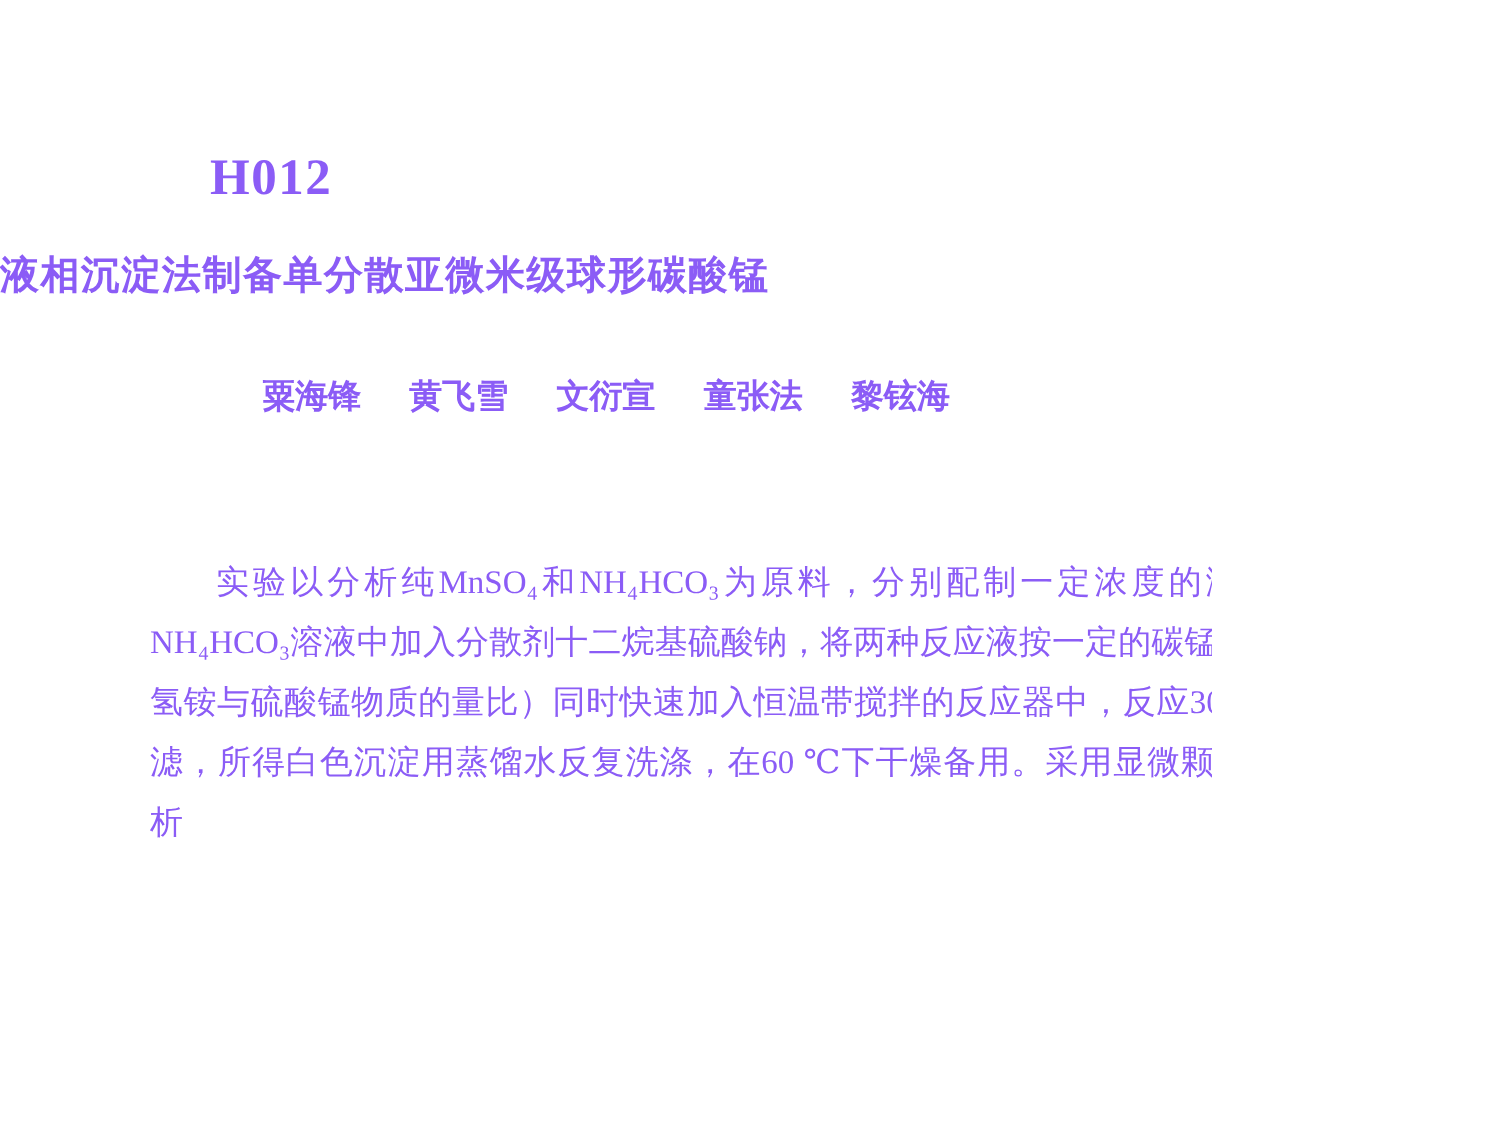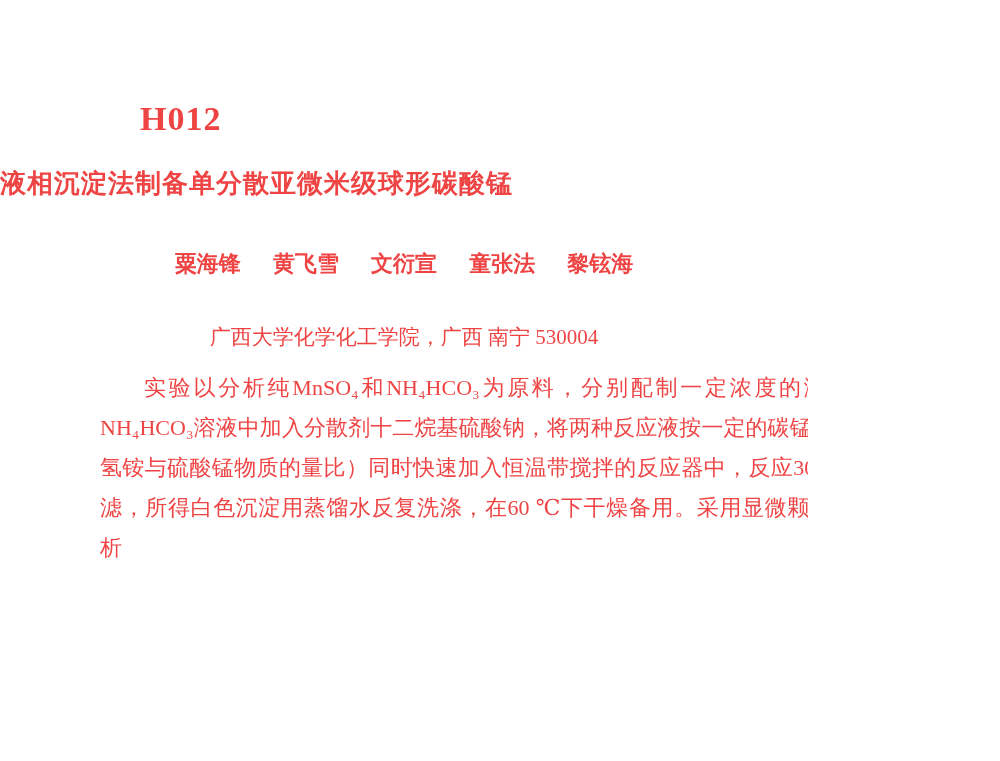--- a/index.html
+++ b/index.html
@@ -5,21 +5,21 @@
   html, body {
     margin: 0;
     padding: 0;
     background: #ffffff;
   }
   .page {
     position: relative;
     width: 808px;
     height: 761px;
     background: #ffffff;
-    color: #ef4444;
+    color: #8b5cf6;
     overflow: hidden;
     font-family: "Liberation Serif", "DejaVu Serif", serif;
   }
   .paper-id {
     position: absolute;
     left: 140px;
     top: 100px;
     font-size: 34px;
     font-weight: bold;
     font-family: "Liberation Serif", "DejaVu Serif", serif;
@@ -87,19 +87,18 @@
   <div class="title">液相沉淀法制备单分散亚微米级球形碳酸锰</div>
 
   <div class="authors">
     <span class="author">粟海锋</span>
     <span class="author">黄飞雪</span>
     <span class="author">文衍宣</span>
     <span class="author">童张法</span>
     <span class="author">黎铉海</span>
   </div>
 
-  <div class="affiliation">广西大学化学化工学院，广西 南宁 530004</div>
 
   <div class="body-text">
     <p>实验以分析纯MnSO₄和NH₄HCO₃为原料，分别配制一定浓度的溶液，往NH₄HCO₃溶液中加入分散剂十二烷基硫酸钠，将两种反应液按一定的碳锰比（碳酸氢铵与硫酸锰物质的量比）同时快速加入恒温带搅拌的反应器中，反应30 min后过滤，所得白色沉淀用蒸馏水反复洗涤，在60 ℃下干燥备用。采用显微颗粒图像分析</p>
   </div>
 
 </div>
 
 </body></html>

